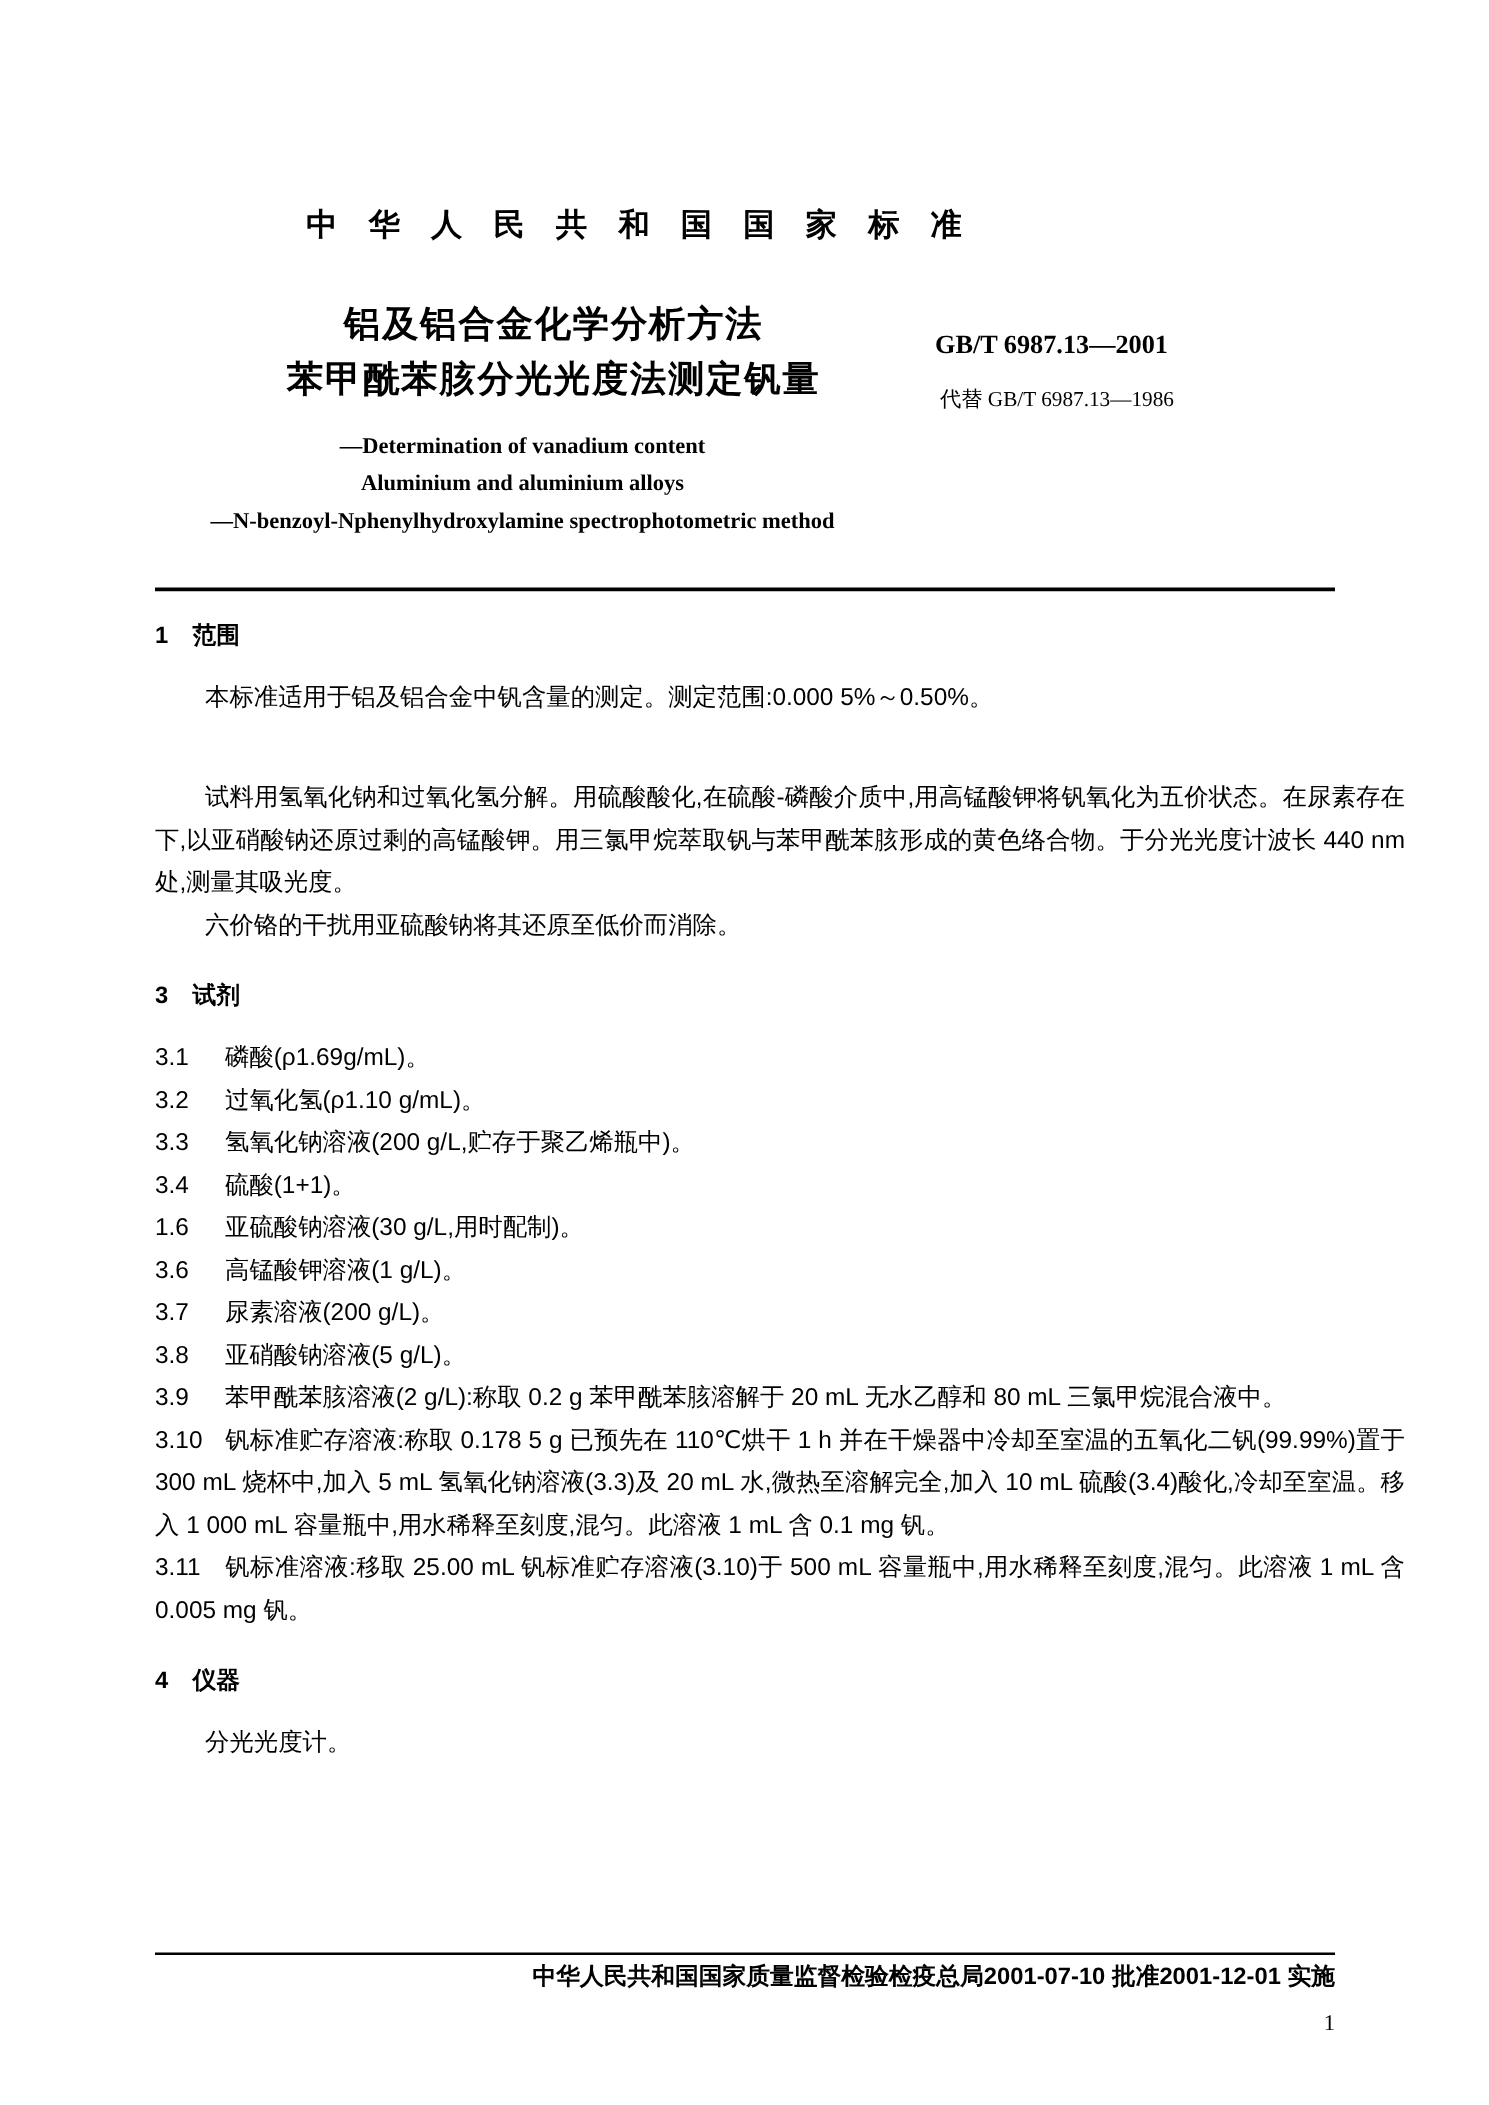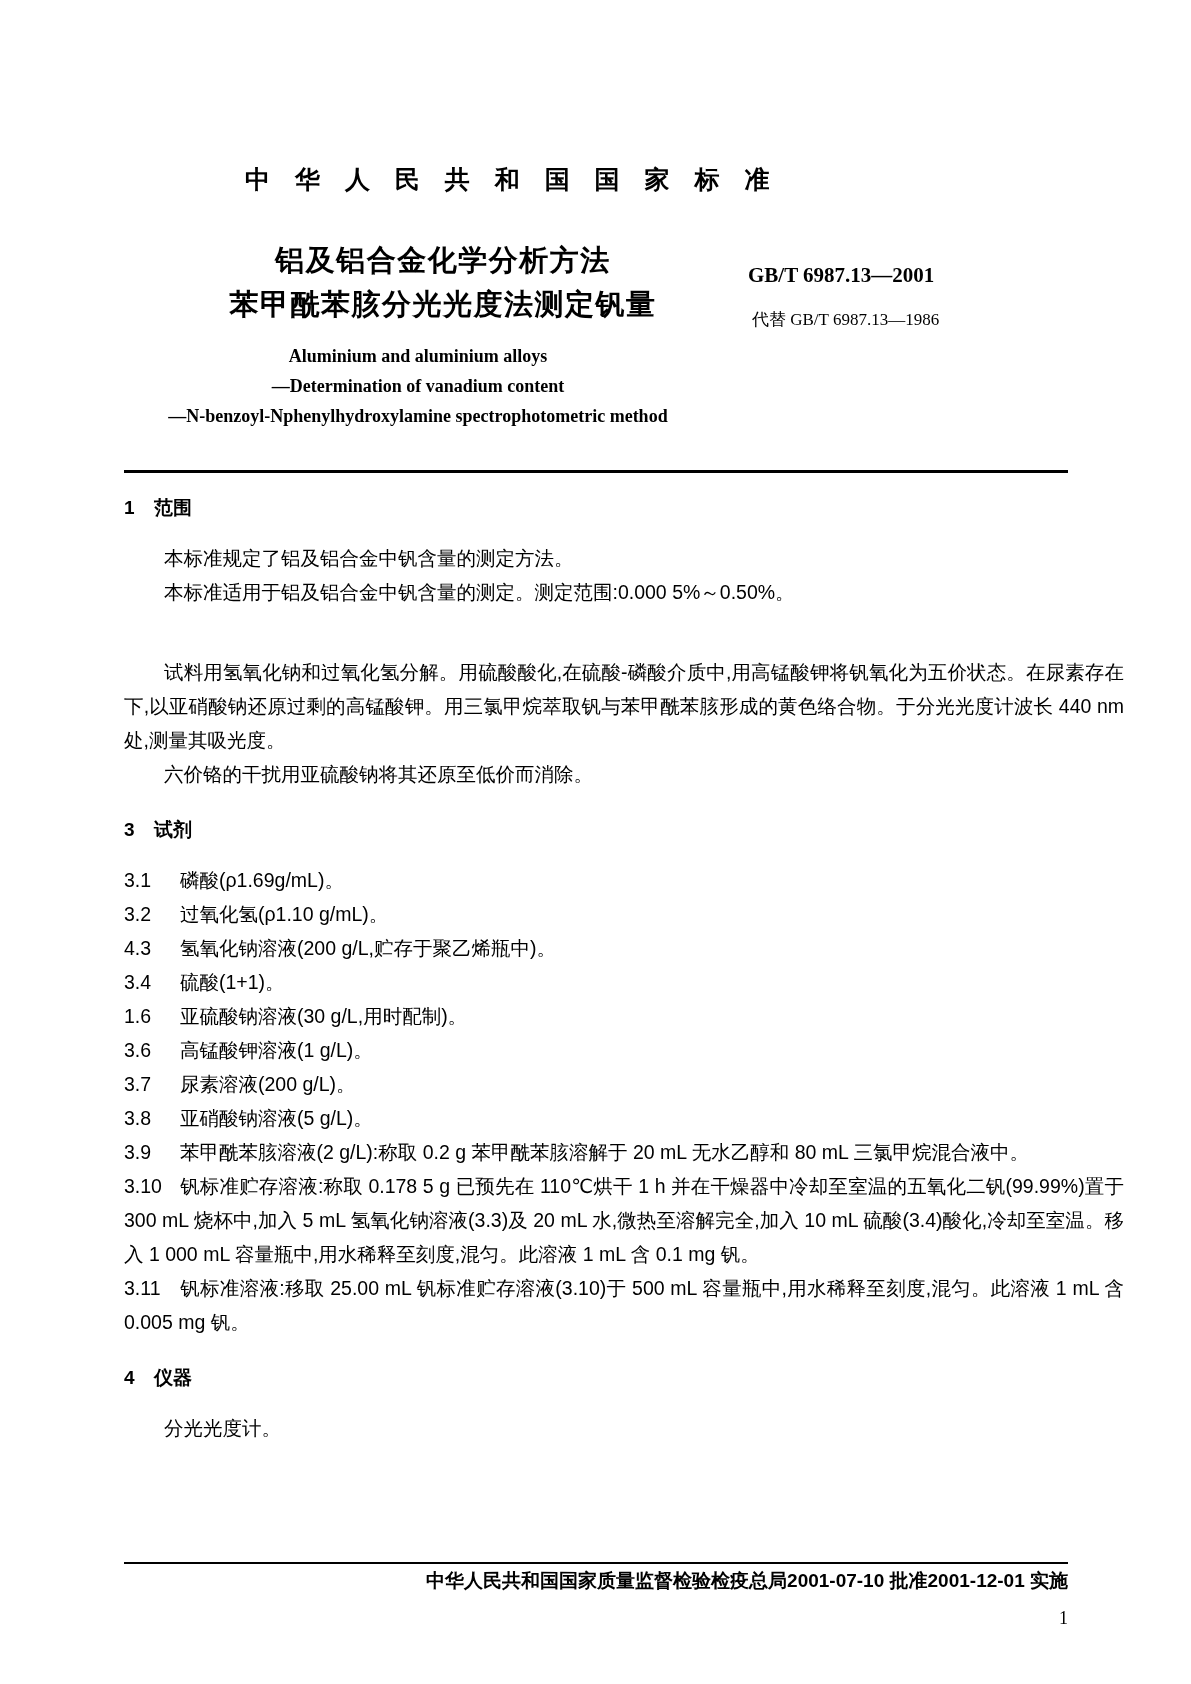--- a/index.html
+++ b/index.html
@@ -172,35 +172,34 @@
 
   <div class="title-block">
     <div class="title-line">铝及铝合金化学分析方法</div>
     <div class="title-line">苯甲酰苯胲分光光度法测定钒量</div>
   </div>
 
   <div class="std-code">GB/T 6987.13—2001</div>
   <div class="std-replaces">代替 GB/T 6987.13—1986</div>
 
   <div class="eng-block">
+    <div class="eng-line">—Determination of vanadium content</div>
     <div class="eng-line">Aluminium and aluminium alloys</div>
-    <div class="eng-line">—Determination of vanadium content</div>
     <div class="eng-line">—N-benzoyl-Nphenylhydroxylamine spectrophotometric method</div>
   </div>
 
   <div class="rule"></div>
 
   <div class="body">
 
     <div class="blk">
       <div class="sec-head">
         <span class="n">1</span><span>范围</span>
       </div>
       <div class="gap-m"></div>
-      <p class="para indent">本标准规定了铝及铝合金中钒含量的测定方法。</p>
       <p class="para indent">本标准适用于铝及铝合金中钒含量的测定。测定范围:0.000 5%～0.50%。</p>
     </div>
 
     <div class="gap-l"></div>
 
     <div class="blk">
       <div class="gap-m"></div>
       <p class="para indent">试料用氢氧化钠和过氧化氢分解。用硫酸酸化,在硫酸-磷酸介质中,用高锰酸钾将钒氧化为五价状态。在尿素存在下,以亚硝酸钠还原过剩的高锰酸钾。用三氯甲烷萃取钒与苯甲酰苯胲形成的黄色络合物。于分光光度计波长 440 nm 处,测量其吸光度。</p>
       <p class="para indent">六价铬的干扰用亚硫酸钠将其还原至低价而消除。</p>
     </div>
@@ -208,21 +207,21 @@
     <div class="gap-l"></div>
 
     <div class="blk">
       <div class="sec-head">
         <span class="n">3</span><span>试剂</span>
       </div>
       <div class="gap-m"></div>
       <div id="reagent-list">
           <p class="item"><span style="display: inline-block; min-width: 56px;">3.1</span><span>磷酸(ρ1.69g/mL)。</span></p>
           <p class="item"><span style="display: inline-block; min-width: 56px;">3.2</span><span>过氧化氢(ρ1.10 g/mL)。</span></p>
-          <p class="item"><span style="display: inline-block; min-width: 56px;">4.3</span><span>氢氧化钠溶液(200 g/L,贮存于聚乙烯瓶中)。</span></p>
+          <p class="item"><span style="display: inline-block; min-width: 56px;">3.3</span><span>氢氧化钠溶液(200 g/L,贮存于聚乙烯瓶中)。</span></p>
           <p class="item"><span style="display: inline-block; min-width: 56px;">3.4</span><span>硫酸(1+1)。</span></p>
           <p class="item"><span style="display: inline-block; min-width: 56px;">1.6</span><span>亚硫酸钠溶液(30 g/L,用时配制)。</span></p>
           <p class="item"><span style="display: inline-block; min-width: 56px;">3.6</span><span>高锰酸钾溶液(1 g/L)。</span></p>
           <p class="item"><span style="display: inline-block; min-width: 56px;">3.7</span><span>尿素溶液(200 g/L)。</span></p>
           <p class="item"><span style="display: inline-block; min-width: 56px;">3.8</span><span>亚硝酸钠溶液(5 g/L)。</span></p>
           <p class="item"><span style="display: inline-block; min-width: 56px;">3.9</span><span>苯甲酰苯胲溶液(2 g/L):称取 0.2 g 苯甲酰苯胲溶解于 20 mL 无水乙醇和 80 mL 三氯甲烷混合液中。</span></p>
           <p class="item"><span style="display: inline-block; min-width: 56px;">3.10</span><span>钒标准贮存溶液:称取 0.178 5 g 已预先在 110℃烘干 1 h 并在干燥器中冷却至室温的五氧化二钒(99.99%)置于 300 mL 烧杯中,加入 5 mL 氢氧化钠溶液(3.3)及 20 mL 水,微热至溶解完全,加入 10 mL 硫酸(3.4)酸化,冷却至室温。移入 1 000 mL 容量瓶中,用水稀释至刻度,混匀。此溶液 1 mL 含 0.1 mg 钒。</span></p>
           <p class="item"><span style="display: inline-block; min-width: 56px;">3.11</span><span>钒标准溶液:移取 25.00 mL 钒标准贮存溶液(3.10)于 500 mL 容量瓶中,用水稀释至刻度,混匀。此溶液 1 mL 含 0.005 mg 钒。</span></p>
         </div>
     </div>

